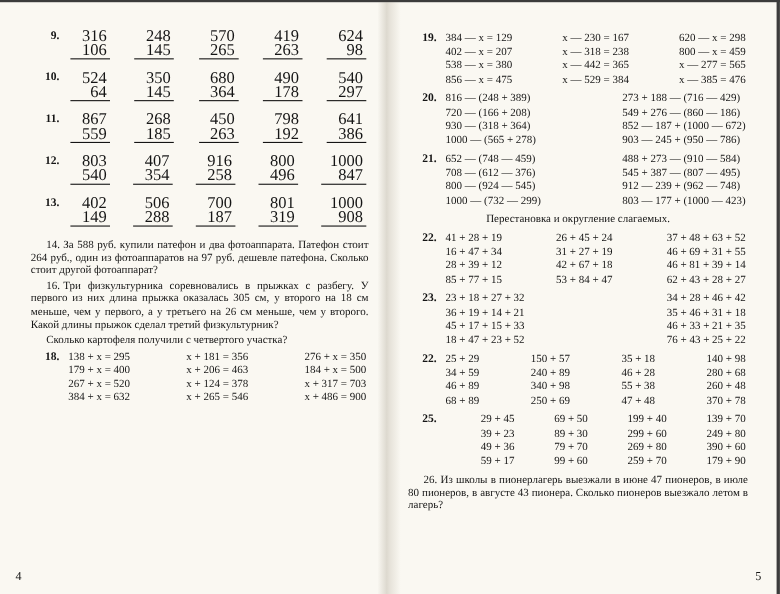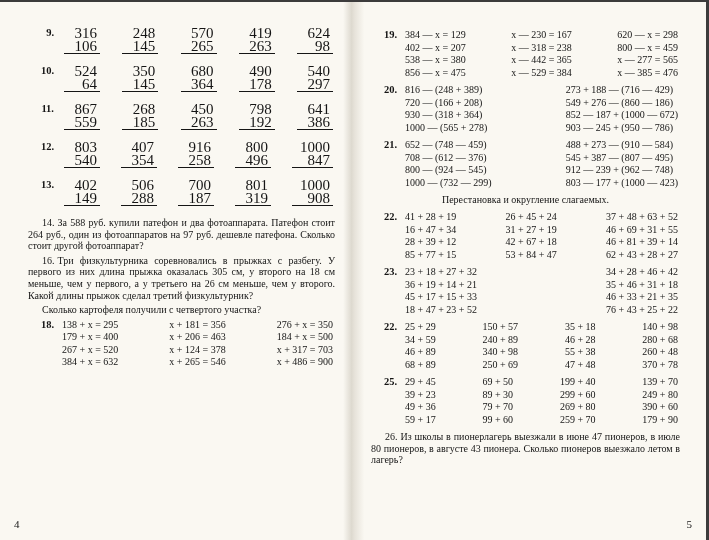--- a/index.html
+++ b/index.html
@@ -324,21 +324,21 @@
           <span class="cell">260 + 48</span>
           <span class="cell">68 + 89</span>
           <span class="cell">250 + 69</span>
           <span class="cell">47 + 48</span>
           <span class="cell">370 + 78</span>
         </div>
     </div>
 
     <div class="numprob">
       <b class="pnum">25.</b>
-      <div class="grid" style="grid-template-columns: repeat(4, max-content);">
+      <div class="grid" style="grid-template-columns: repeat(4, max-content); margin-left: 32px;">
           <span class="cell">29 + 45</span>
           <span class="cell">69 + 50</span>
           <span class="cell">199 + 40</span>
           <span class="cell">139 + 70</span>
           <span class="cell">39 + 23</span>
           <span class="cell">89 + 30</span>
           <span class="cell">299 + 60</span>
           <span class="cell">249 + 80</span>
           <span class="cell">49 + 36</span>
           <span class="cell">79 + 70</span>

